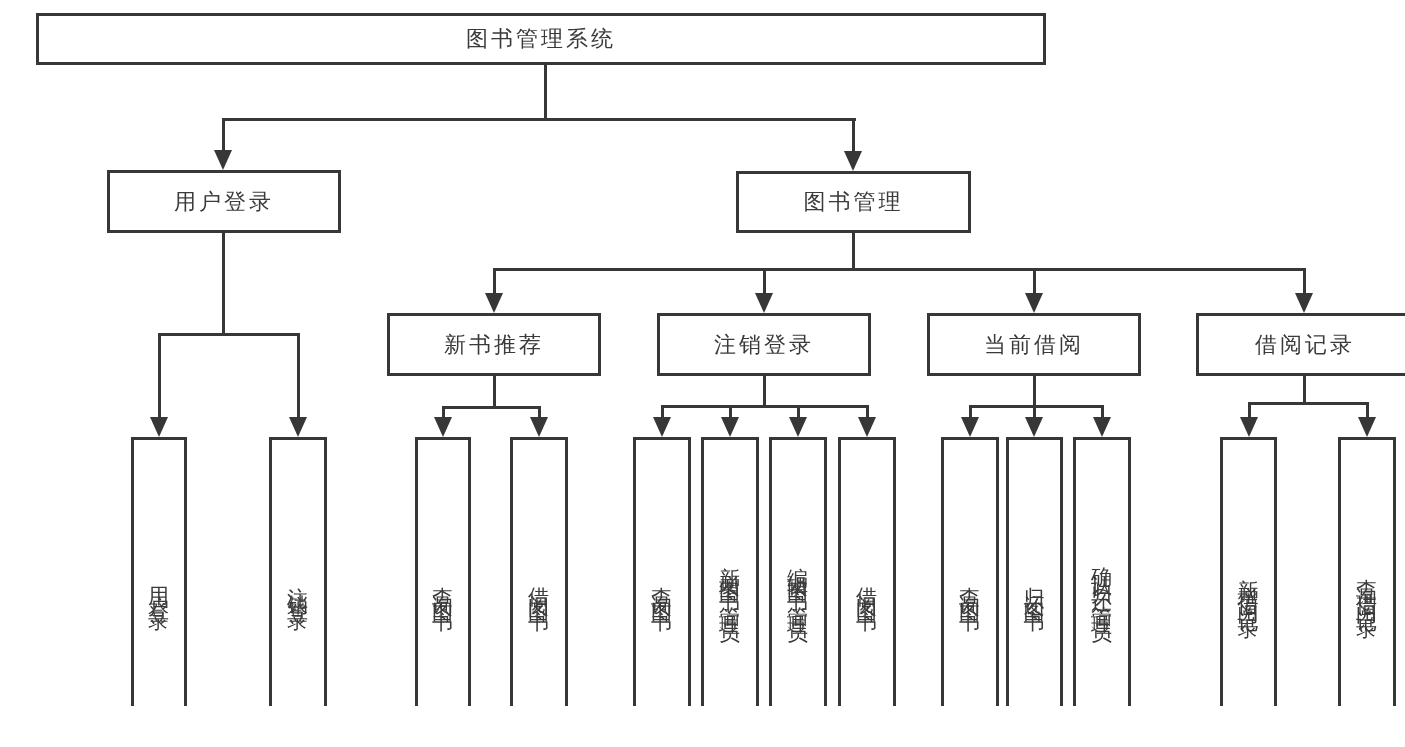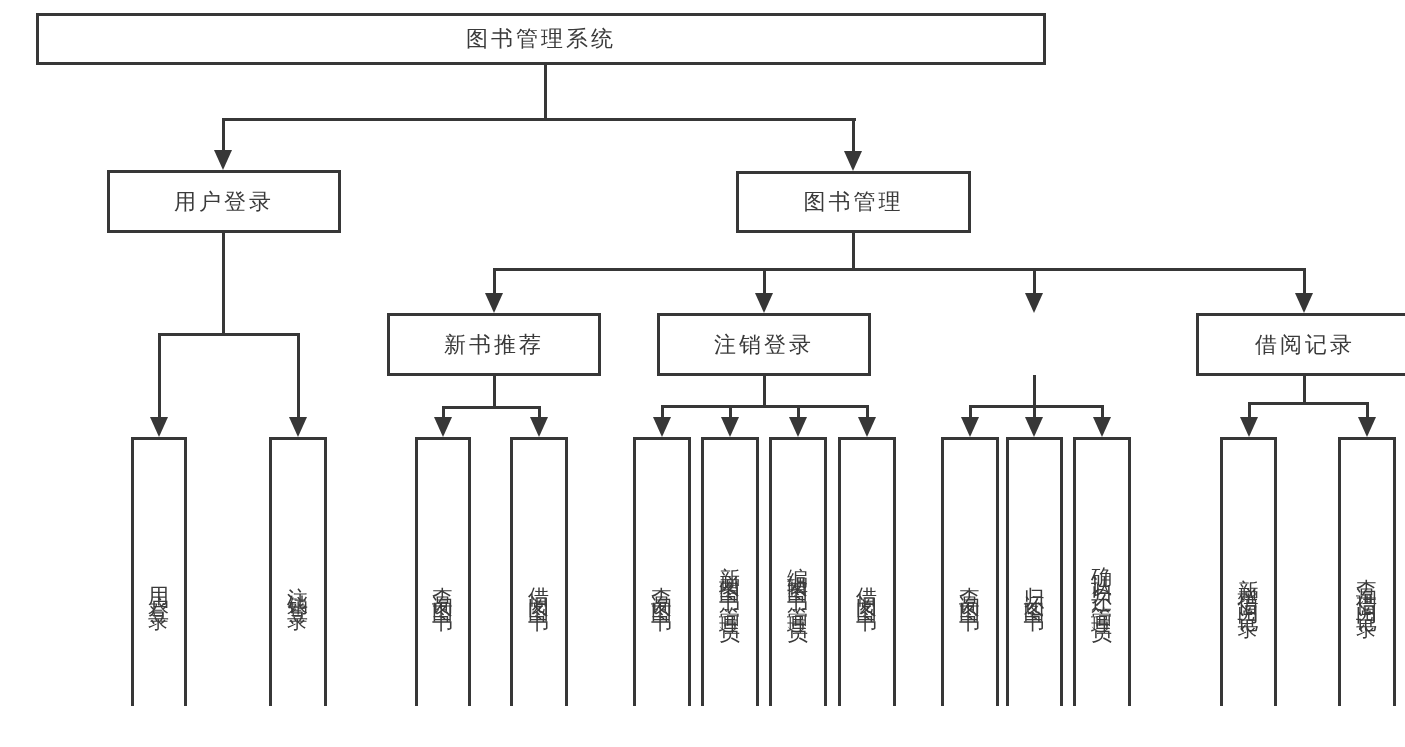--- a/index.html
+++ b/index.html
@@ -104,20 +104,23 @@
   <div class="box" style="left:363px;top:313px;width:214px;height:63px">
     <span class="hlabel">新书推荐</span>
   </div>
 
   <div class="box" style="left:712px;top:171px;width:235px;height:62px">
     <span class="hlabel">图书管理</span>
   </div>
   <div class="box" style="left:633px;top:313px;width:214px;height:63px">
     <span class="hlabel">注销登录</span>
   </div>
+  <div class="box" style="left:903px;top:313px;width:214px;height:63px">
+    <span class="hlabel">当前借阅</span>
+  </div>
   <div class="box" style="left:1172px;top:313px;width:218px;height:63px">
     <span class="hlabel">借阅记录</span>
   </div>
 
   <div class="box" style="left:107px;top:437px;width:56px;height:298px">
     <span class="vlabel">用户登录</span>
   </div>
   <div class="box" style="left:245px;top:437px;width:58px;height:298px">
     <span class="vlabel">注销登录</span>
   </div>

